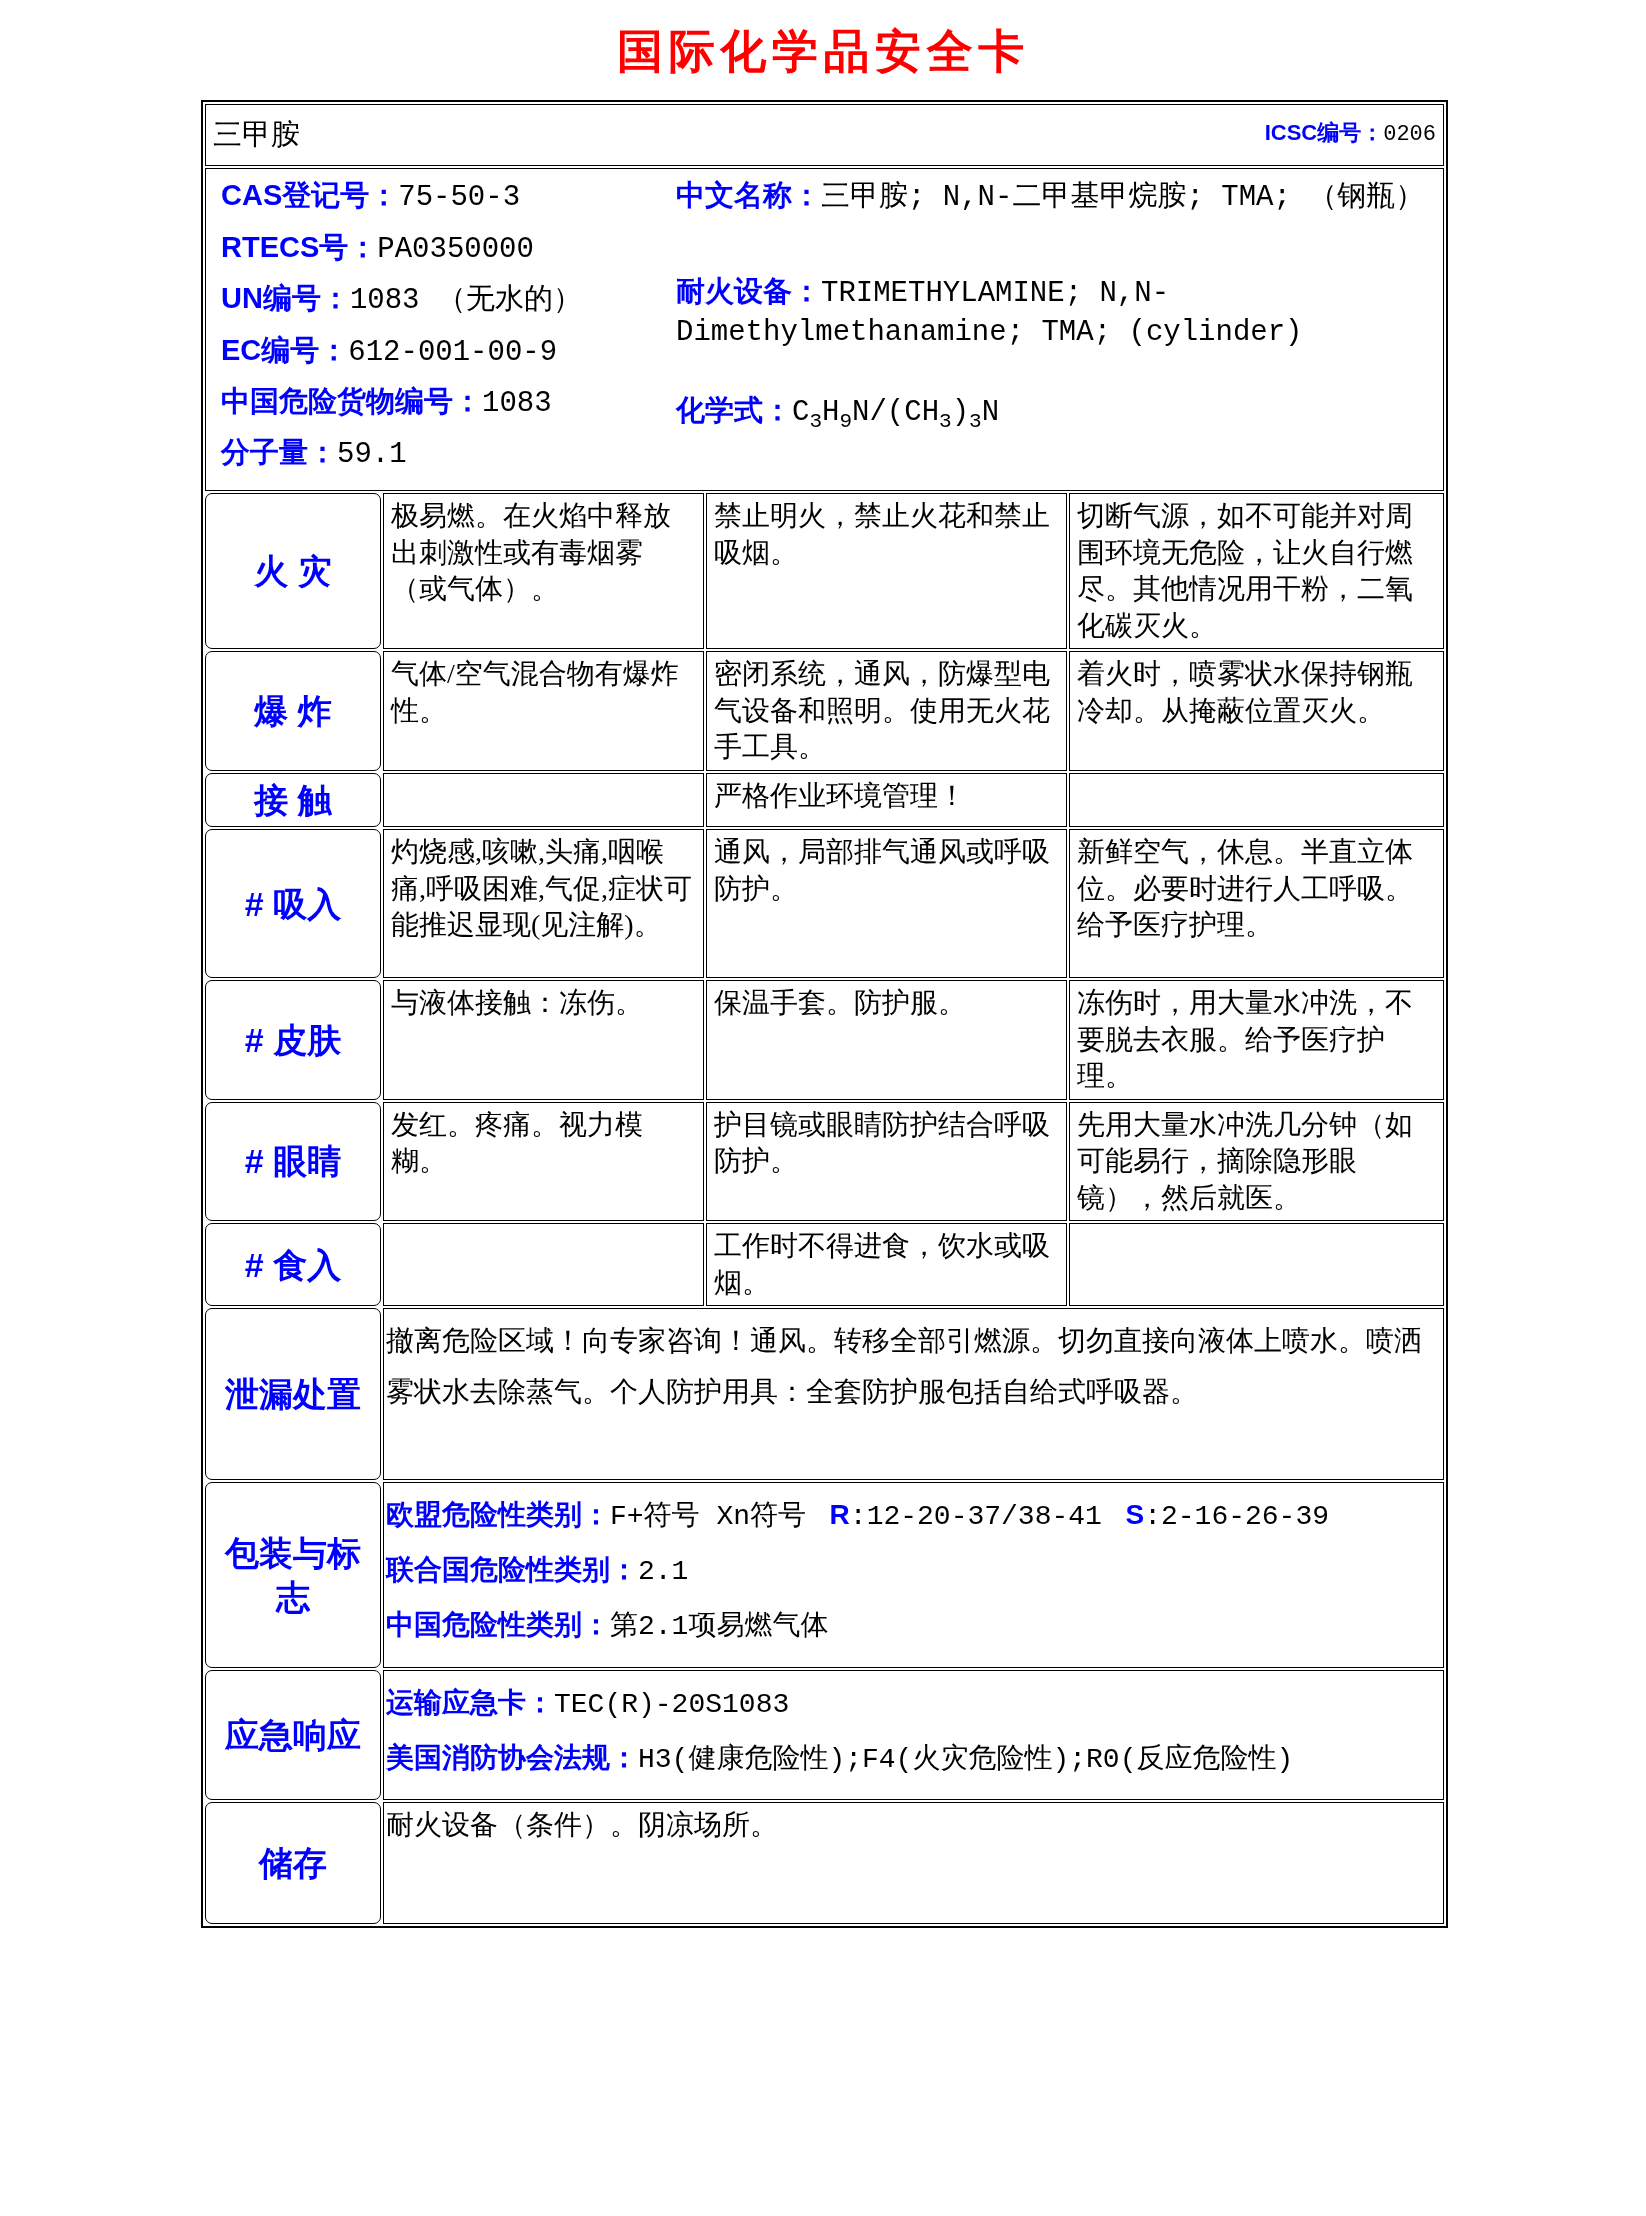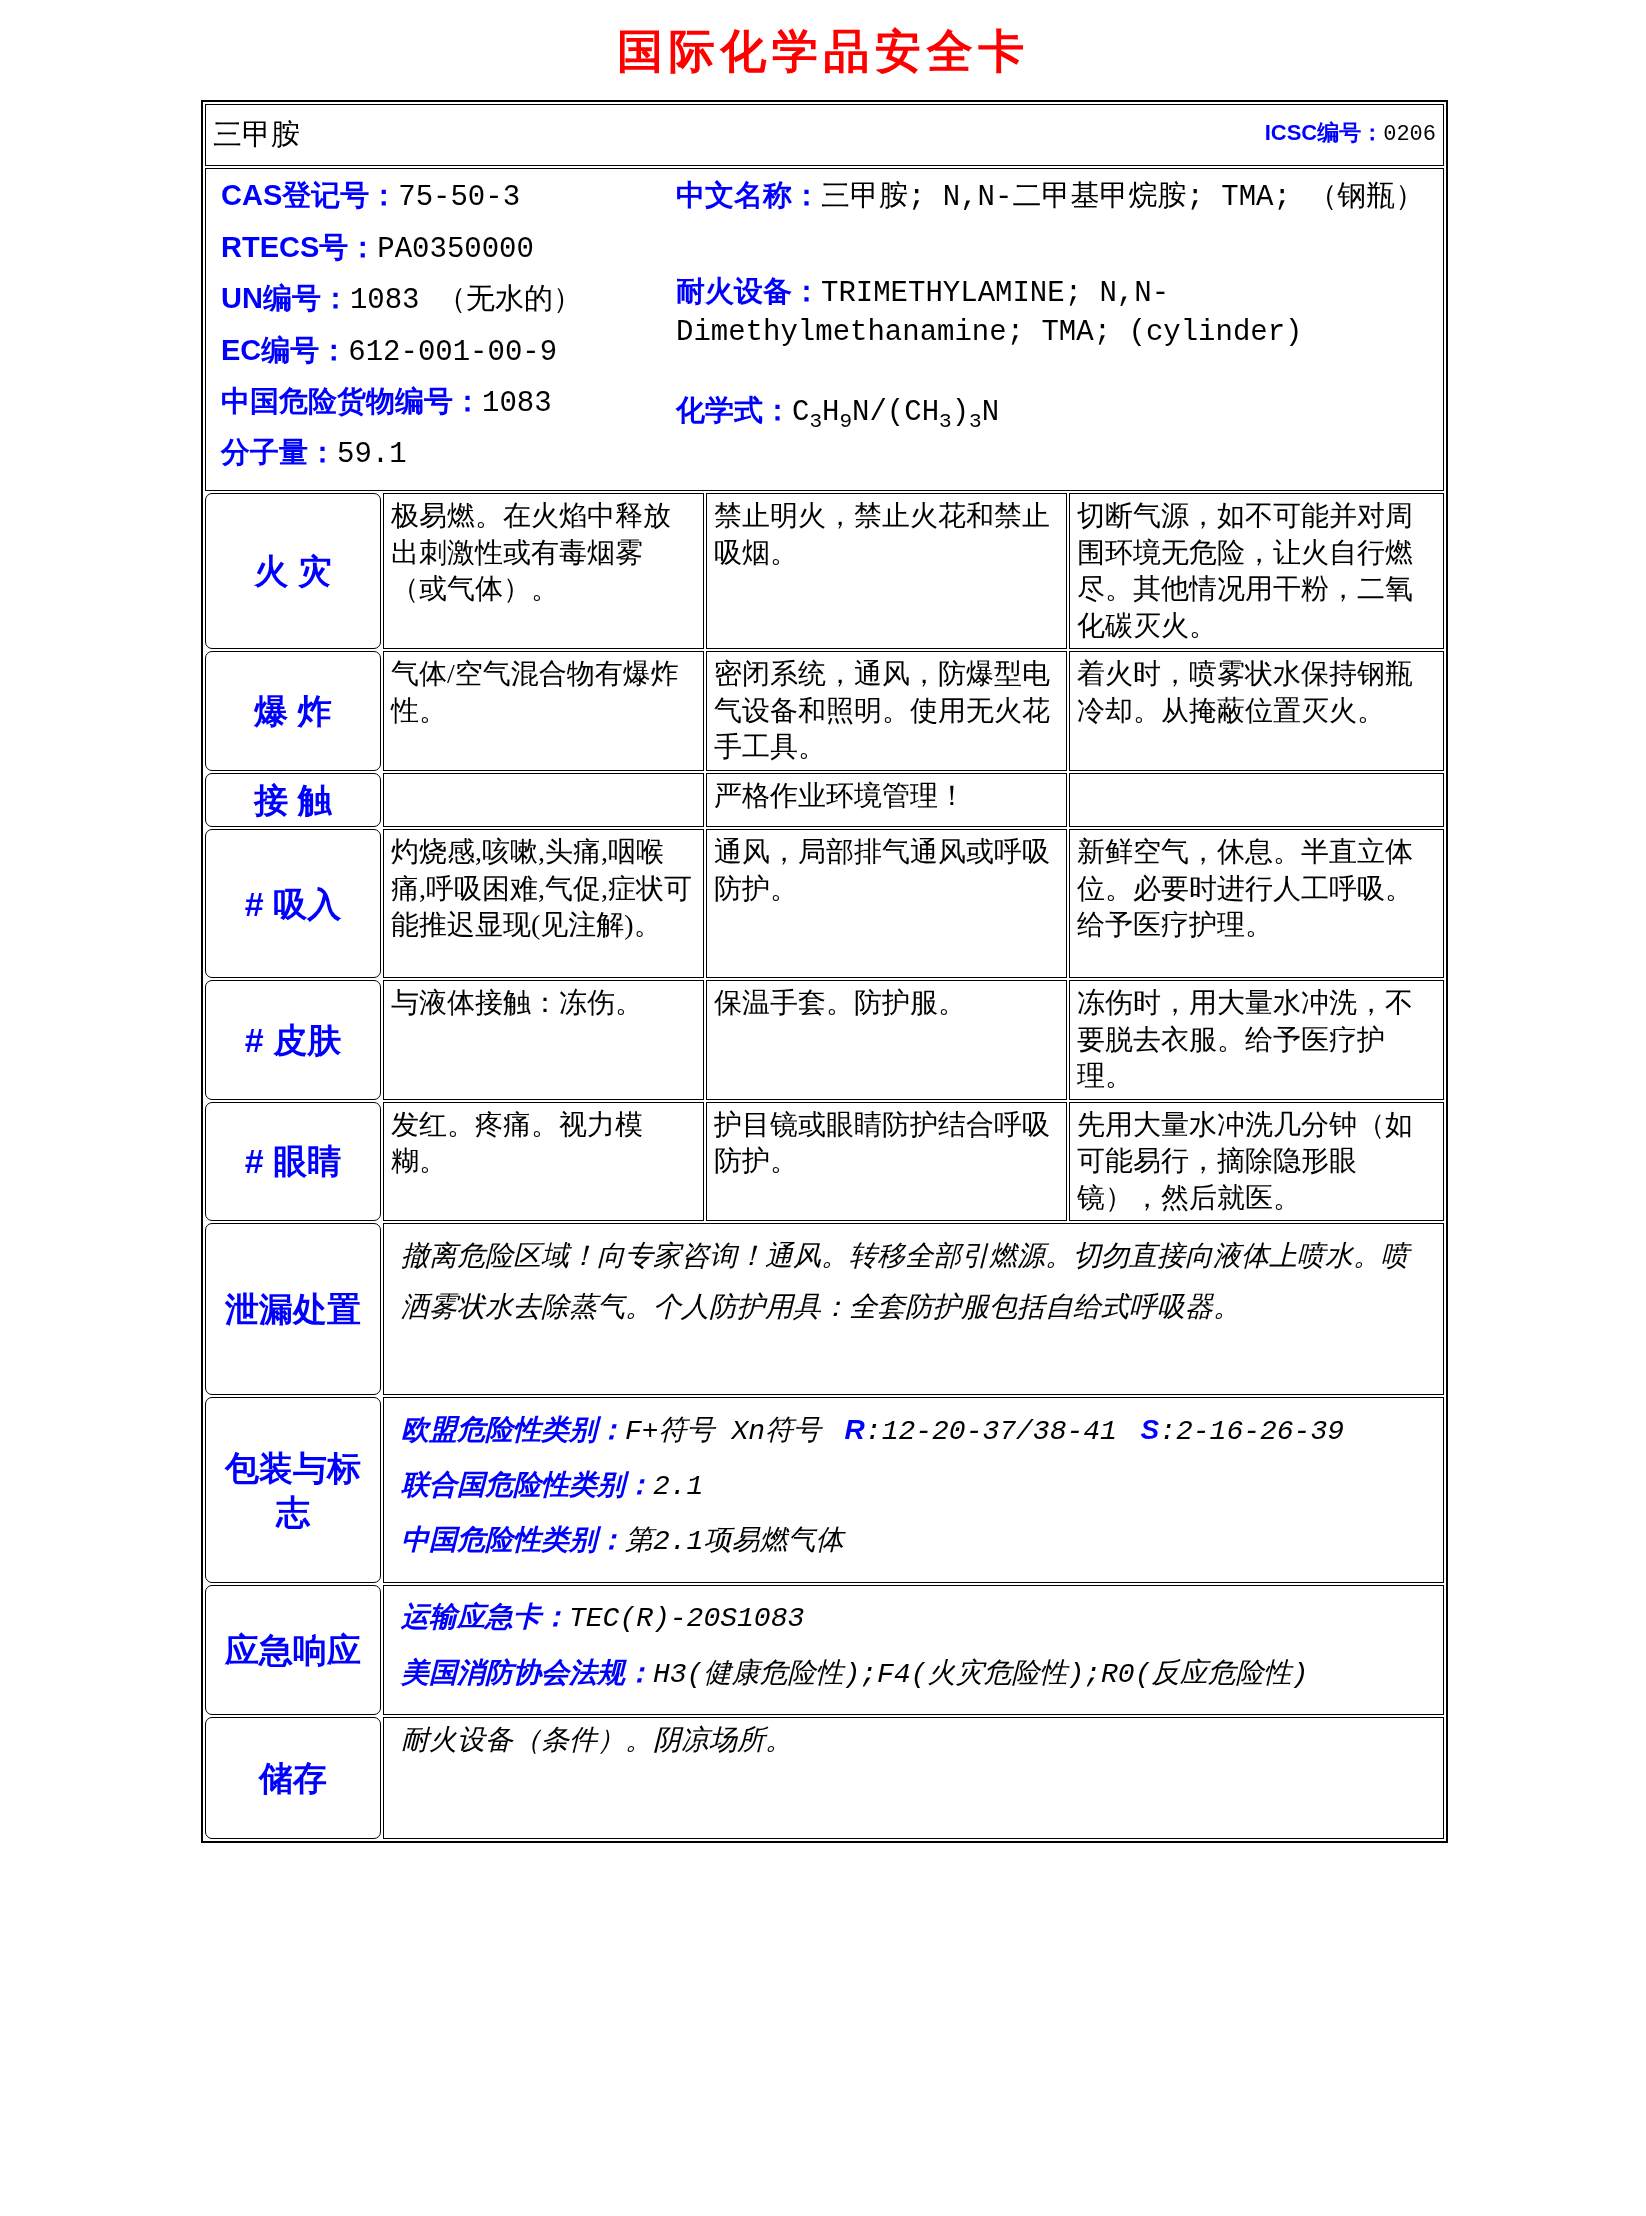--- a/index.html
+++ b/index.html
@@ -70,21 +70,21 @@
   }
   
   td.rowlabel {
     text-align: center;
     vertical-align: middle;
     font-size: 34px;
     border-radius: 7px;
   }
   td.content { }
   
-  td.wide { padding-left: 17px; font-style: italic; }
+  td.wide { padding-left: 2px; }
   .wide-text { line-height: 1.82; margin: 2.8px 0 0 0; }
   .pkg-line { margin: 9.7px 0 16.7px 0; }
   .gap-left { margin-left: 23.6px; }
 </style>
 </head>
 <body>
 
 <div class="page-title">国际化学品安全卡</div>
 
 <table class="card">
@@ -181,20 +181,26 @@
     <td class="content">冻伤时，用大量水冲洗，不要脱去衣服。给予医疗护理。</td>
   </tr>
 
   <tr style="height:118px">
     <td class="rowlabel blue"># 眼睛</td>
     <td class="content">发红。疼痛。视力模糊。</td>
     <td class="content">护目镜或眼睛防护结合呼吸防护。</td>
     <td class="content">先用大量水冲洗几分钟（如可能易行，摘除隐形眼镜），然后就医。</td>
   </tr>
 
+  <tr style="height:73px">
+    <td class="rowlabel blue"># 食入</td>
+    <td class="content"></td>
+    <td class="content">工作时不得进食，饮水或吸烟。</td>
+    <td class="content"></td>
+  </tr>
 
   <tr style="height:172px">
     <td class="rowlabel blue">泄漏处置</td>
     <td colspan="3" class="wide">
       <p class="wide-text">撤离危险区域！向专家咨询！通风。转移全部引燃源。切勿直接向液体上喷水。喷洒雾状水去除蒸气。个人防护用具：全套防护服包括自给式呼吸器。</p>
     </td>
   </tr>
 
   <tr style="height:140px">
     <td class="rowlabel blue">包装与标志</td>

